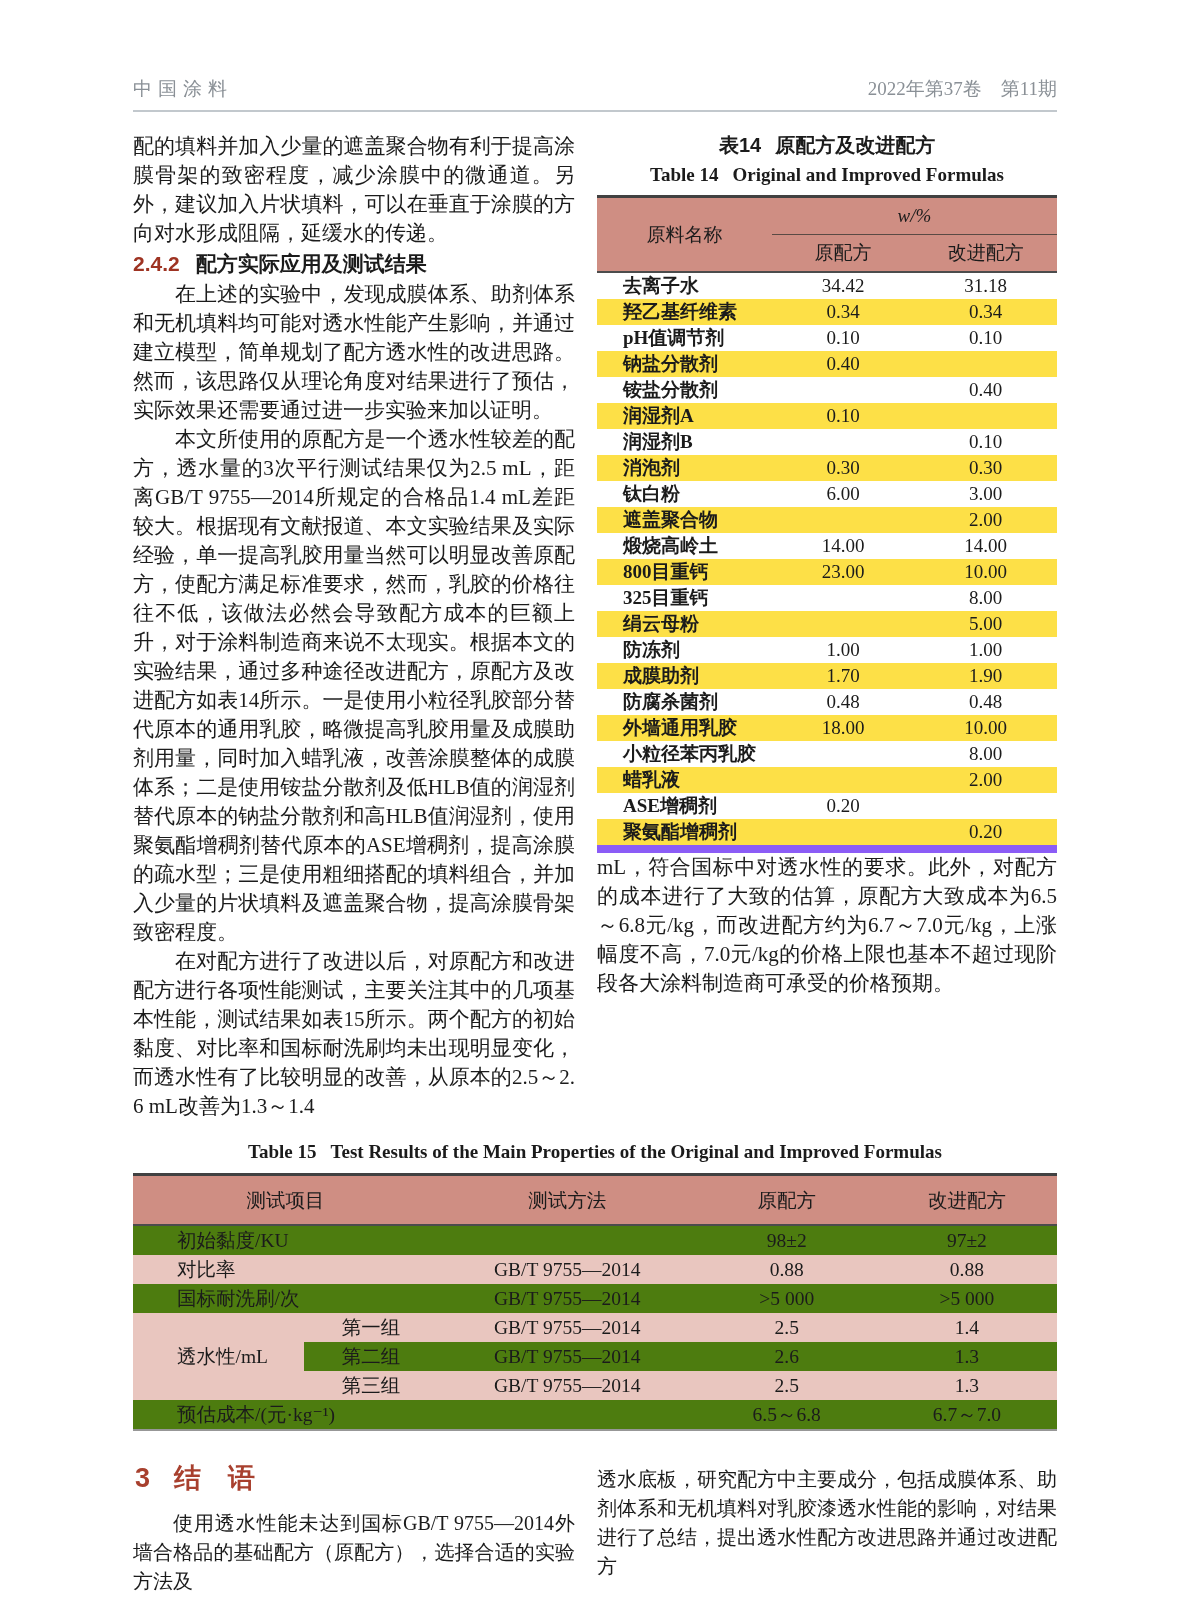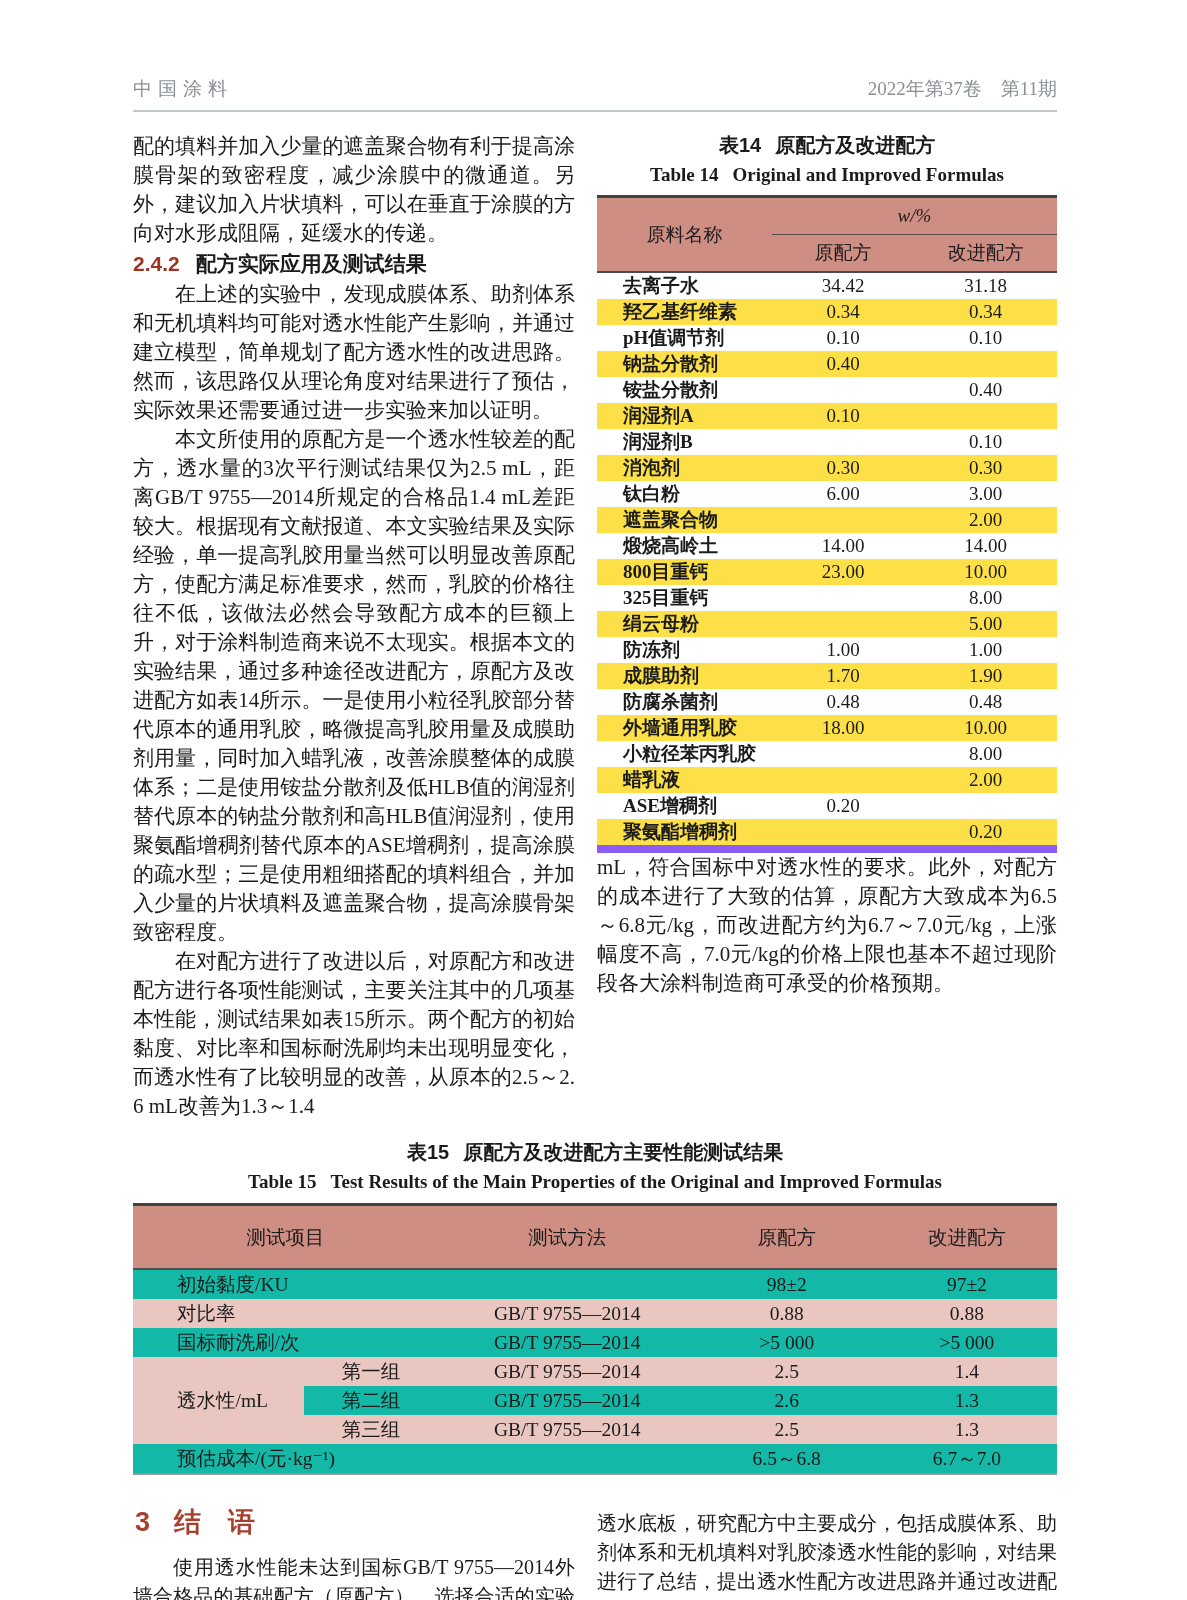--- a/index.html
+++ b/index.html
@@ -45,25 +45,25 @@
   .t14 tr.pink { background:#fde047;margin-top:32px; }
   .t14-para { margin-top:13px; }
 
   
   .t15block { margin-top:18px; }
   .t15 { width:100%; margin-top:9px; font-size:19.5px;
          border-top:3px solid #414141; border-bottom:2.5px solid #979797; }
   .t15 col.ca { width:18.5%; } .t15 col.cb { width:14.5%; } .t15 col.cc { width:28%; }
   .t15 col.cd { width:19.5%; } .t15 col.ce { width:19.5%; }
   .t15 thead { border-bottom:2px solid #4c4c4c; }
-  .t15 th { background:#cf8e83; font-weight:normal; height:30px; text-align:center; padding:16px; }
+  .t15 th { background:#cf8e83; font-weight:normal; height:30px; text-align:center; padding:9px; }
   .t15 tbody td { height:29px; padding:0 4px; text-align:center; }
   .t15 td.item-l { text-align:left; padding-left:44px; }
   .t15 tr.p td { background:#e9c6bf; }
-  .t15 tr.w td { background:#14b8a6; }
+  .t15 tr.w td { background:#4d7c0f; }
   .t15 td.perm { background:#e9c6bf !important; }
 
   
   .sec3 { margin-top:28px; }
   .h3t { font-family:"Liberation Sans","DejaVu Sans",sans-serif; font-weight:bold;
          font-size:27px; color:#a8402e; margin:2px 0 14px 2px; line-height:34px; }
   .h3t .hnum3 { margin-right:24px; }
   .sec3 p.body { font-size:20px; }
   .sec3r { margin-top:6px !important; }
 </style>
@@ -221,21 +221,20 @@
               <td>0.20</td>
             </tr>
           </tbody>
       </table>
       <p class="body t14-para">mL，符合国标中对透水性的要求。此外，对配方的成本进行了大致的估算，原配方大致成本为6.5～6.8元/kg，而改进配方约为6.7～7.0元/kg，上涨幅度不高，7.0元/kg的价格上限也基本不超过现阶段各大涂料制造商可承受的价格预期。</p>
     </div>
   </div>
 
   <div class="t15block">
     <div class="tbl-title">
-      <div class="tt-zh"><span>表15</span><span class="tt-gap">原配方及改进配方主要性能测试结果</span></div>
       <div class="tt-en"><span>Table 15</span><span class="tt-gap">Test Results of the Main Properties of the Original and Improved Formulas</span></div>
     </div>
     <table class="t15">
       <colgroup>
           <col class="ca">
           <col class="cb">
           <col class="cc">
           <col class="cd">
           <col class="ce">
         </colgroup>

